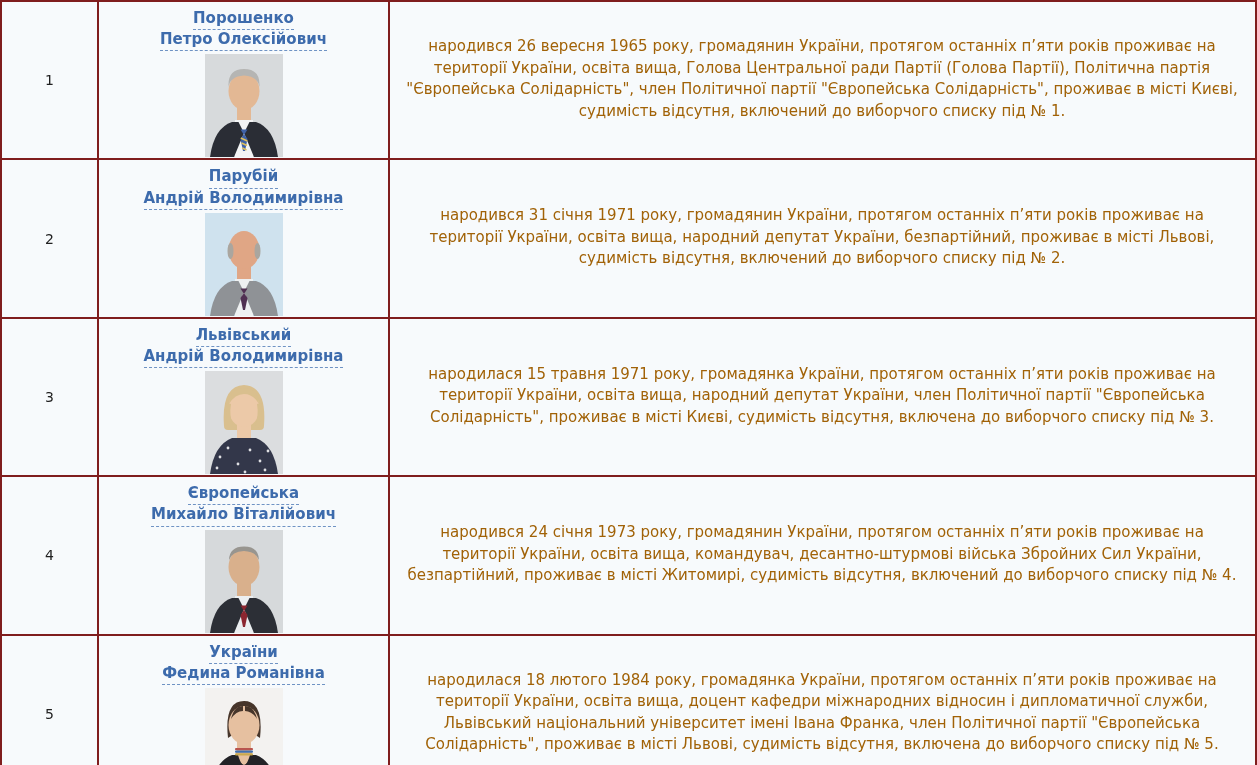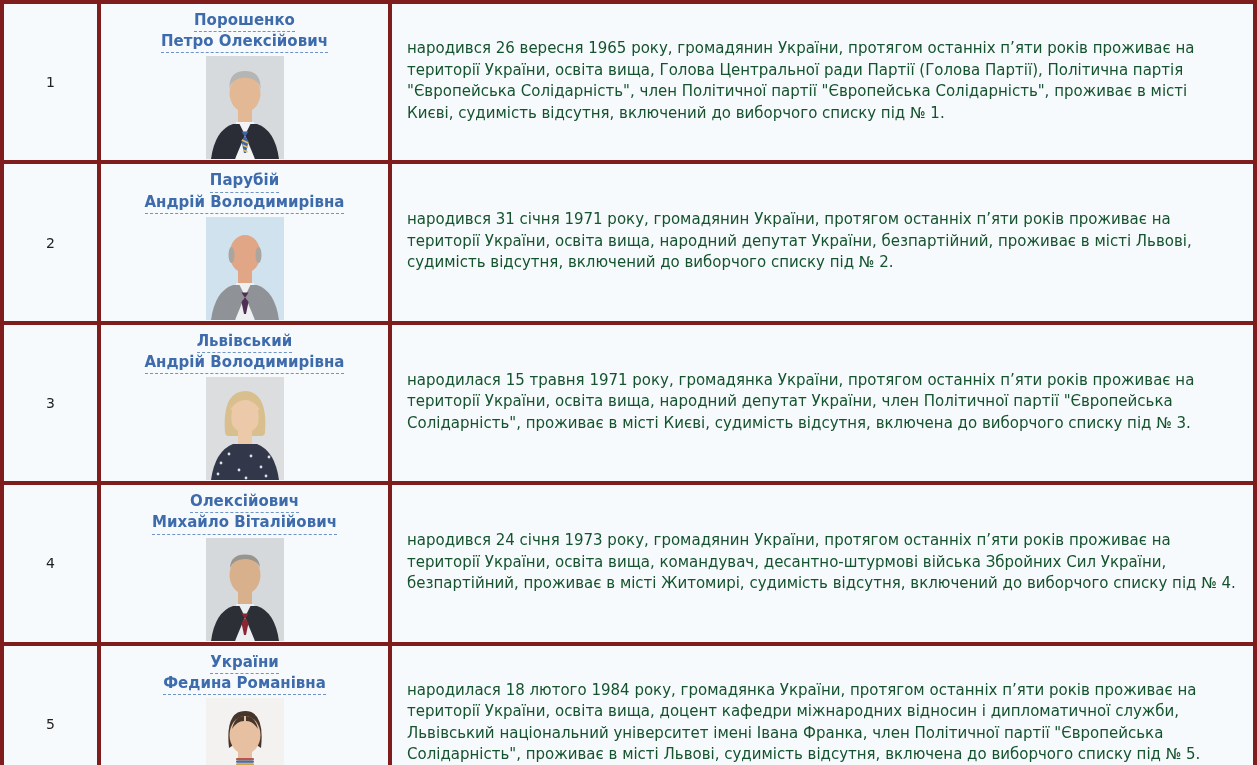--- a/index.html
+++ b/index.html
@@ -9,21 +9,21 @@
     overflow: hidden;
     background: #ffffff;
     font-family: "DejaVu Sans", "Liberation Sans", sans-serif;
   }
   table.cand-table {
     border-collapse: collapse;
     table-layout: fixed;
     width: 1257px;
   }
   table.cand-table td {
-    border: 4px solid #7f1d1d;
+    border: 2px solid #7f1d1d;
     background: #f7fafc;
     vertical-align: middle;
   }
   tr.cand-row { height: 153px; }
   td.num-cell {
     text-align: center;
     font-size: 14px;
     color: #212121;
   }
   td.name-cell {
@@ -43,22 +43,22 @@
     display: inline-block;
     border-bottom: 1px dashed #6f93c4;
     padding-bottom: 1px;
   }
   .photo-wrap { margin-top: 3px; }
   .photo-wrap svg { display: block; margin: 0 auto; }
   td.details-cell {
     padding: 8px 16px 10px 15px;
     font-size: 15px;
     line-height: 1.44;
-    color: #14532d;
-    text-align: left;
+    color: #a16207;
+    text-align: center;
   }
 </style>
 </head>
 <body>
 
 <table class="cand-table">
   <colgroup>
     <col style="width:97px">
     <col style="width:291px">
     <col>
@@ -120,21 +120,21 @@
               <circle cx="63" cy="80" r="1.4" fill="#ffffff" opacity="0.85"></circle>
               <circle cx="12" cy="97" r="1.4" fill="#ffffff" opacity="0.85"></circle>
               <circle cx="60" cy="99" r="1.4" fill="#ffffff" opacity="0.85"></circle>
               <circle cx="40" cy="101" r="1.4" fill="#ffffff" opacity="0.85"></circle>
             </svg>
           </div></td>
         <td class="details-cell"><span>народилася 15 травня 1971 року, громадянка України, протягом останніх п’яти років проживає на території України, освіта вища, народний депутат України, член Політичної партії "Європейська Солідарність", проживає в місті Києві, судимість відсутня, включена до виборчого списку під № 3.</span></td>
       </tr>
       <tr class="cand-row">
         <td class="num-cell"><span>4</span></td>
-        <td class="name-cell"><a href="#" class="cand-link"><span class="nline">Олексійович</span><br><span class="nline">Михайло Віталійович</span></a><div class="photo-wrap">
+        <td class="name-cell"><a href="#" class="cand-link"><span class="nline">Європейська</span><br><span class="nline">Михайло Віталійович</span></a><div class="photo-wrap">
             <svg width="78" height="103" viewBox="0 0 78 103" xmlns="http://www.w3.org/2000/svg">
               <rect x="0" y="0" width="78" height="103" fill="#d6d9db"></rect>
               <rect x="32" y="50" width="14" height="18" fill="#d9b08c"></rect>
               <ellipse cx="39" cy="37" rx="15.5" ry="19" fill="#d9b08c"></ellipse>
               <path d="M24 30 Q24.5 16.5 39 16.5 Q53.5 16.5 54 30 Q51 21.5 39 21 Q27 21.5 24 30 Z" fill="#98958f"></path>
               <polygon points="30,66 48,66 48,103 30,103" fill="#eceff1"></polygon>
               <path d="M5 103 Q9 74 27 68 L33.5 68 L39 79 L29 103 Z" fill="#2c2f36"></path>
               <path d="M73 103 Q69 74 51 68 L44.5 68 L39 79 L49 103 Z" fill="#2c2f36"></path>
               <polygon points="35.5,75.5 42.5,75.5 39,81" fill="#8c2630"></polygon>
               <polygon points="39,80 35.5,85 38,97 40,97 42.5,85" fill="#8c2630"></polygon>

